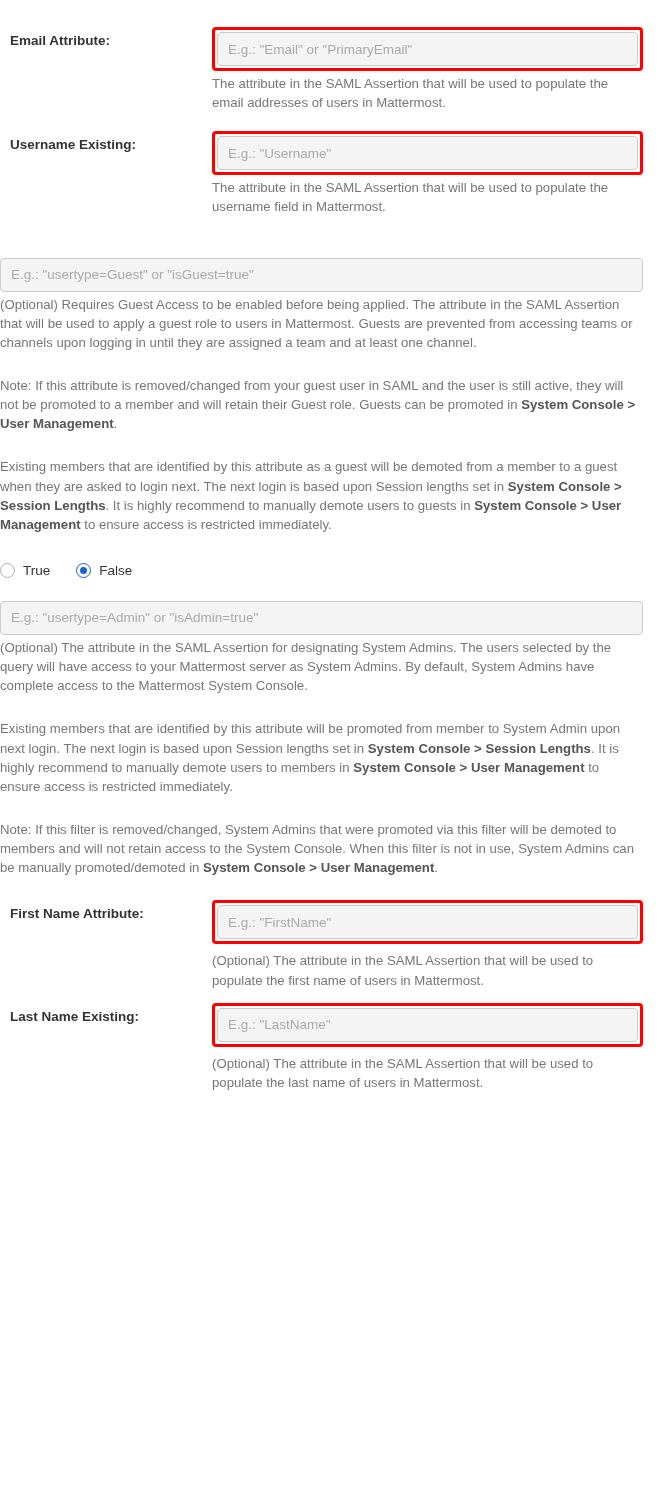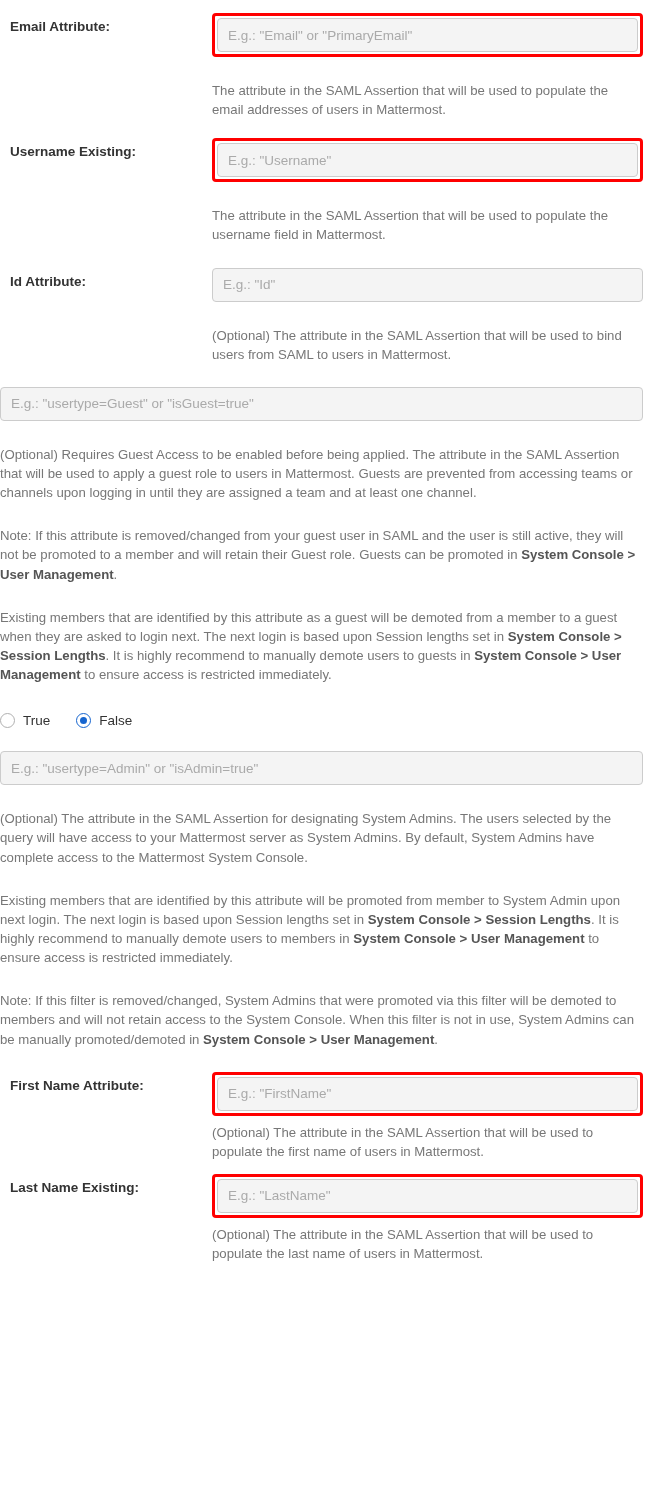--- a/index.html
+++ b/index.html
@@ -6,21 +6,21 @@
   html, body {
     margin: 0; padding: 0;
     background: #ffffff;
     font-family: "Liberation Sans", sans-serif;
   }
   .page {
     width: 669px;
     min-height: 1511px;
     position: relative;
     background: #ffffff;
-    padding-top: 10px;
+    padding-top: 24px;
     border-radius: 13px;
   }
   .row {
     display: flex;
     align-items: flex-start;
     width: 100%;
   }
   .label-col {
     width: 212px;
     flex: 0 0 212px;
@@ -53,21 +53,21 @@
   .highlight-box {
     position: relative;
     border: 3px solid #ff0000;
     border-radius: 4px;
     padding: 2px;
   }
   .help {
     font-size: 13.2px;
     color: #777777;
     line-height: 1.45;
-    margin-top: 24px;
+    margin-top: 3px;
     margin-bottom: 0;
   }
   .help + .help { margin-top: 24px; }
   .help b { color: #555555; font-weight: bold; }
   .help.tight { margin-top: 7px; }
   .spacer-8 { height: 8px; }
   .spacer-14 { height: 14px; }
   .spacer-18 { height: 18px; }
   .radio-group {
     display: flex;
@@ -128,27 +128,20 @@
     <div class="field-col">
       <div class="highlight-box">
         <input class="text-input" type="text" placeholder="E.g.: &quot;Username&quot;" style="">
       </div>
       <p class="help">The attribute in the SAML Assertion that will be used to populate the username field in Mattermost.</p>
     </div>
   </div>
 
   <div class="spacer-18"></div>
 
-  <div class="row block">
-    <div class="label-col">Id Attribute:</div>
-    <div class="field-col">
-      <input class="text-input" type="text" placeholder="E.g.: &quot;Id&quot;" style="">
-      <p class="help">(Optional) The attribute in the SAML Assertion that will be used to bind users from SAML to users in Mattermost.</p>
-    </div>
-  </div>
 
   <div class="spacer-18"></div>
 
   <div class="row block">
     <div class="field-col">
       <input class="text-input" type="text" placeholder="E.g.: &quot;usertype=Guest&quot; or &quot;isGuest=true&quot;" style="">
       <p class="help">(Optional) Requires Guest Access to be enabled before being applied. The attribute in the SAML Assertion that will be used to apply a guest role to users in Mattermost. Guests are prevented from accessing teams or channels upon logging in until they are assigned a team and at least one channel.</p>
       <p class="help"><span>Note: If this attribute is removed/changed from your guest user in SAML and the user is still active, they will not be promoted to a member and will retain their Guest role. Guests can be promoted in </span><b>System Console &gt; User Management</b><span>.</span></p>
       <p class="help"><span>Existing members that are identified by this attribute as a guest will be demoted from a member to a guest when they are asked to login next. The next login is based upon Session lengths set in </span><b>System Console &gt; Session Lengths</b><span>. It is highly recommend to manually demote users to guests in </span><b>System Console &gt; User Management</b><span> to ensure access is restricted immediately.</span></p>
     </div>

